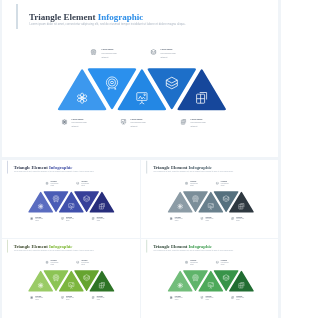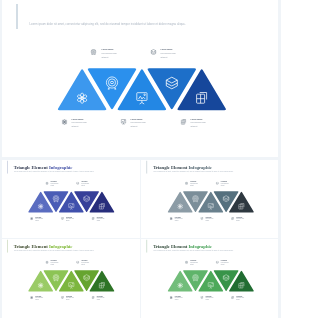--- a/index.html
+++ b/index.html
@@ -22,20 +22,21 @@
   .lbl .t2,.lbl .t3{font-size:2.4px;line-height:3.85px;color:#9aa3ae;letter-spacing:-0.13px;transform:scaleX(.86);transform-origin:left;}
 </style>
 </head>
 <body>
 
 <div class="stage" id="stage" style="background: rgb(240, 244, 248);">
     <div class="slide" style="left: 1.5px; top: 0px; width: 276.5px; height: 157px;">
     <div class="slide-bg"></div>
     <div class="inner" style="transform: translate(-1.5px, 0px) scale(1);">
       <div class="accent-bar" style="background: rgb(168, 188, 203);"></div>
+      <div class="slide-title" style="color: rgb(59, 68, 83);"><span>Triangle Element </span><span class="hl" style="color: rgb(47, 143, 232);">Infographic</span></div>
       <div class="slide-sub">Lorem ipsum dolor sit amet, consectetur adipiscing elit, sed do eiusmod tempor incididunt ut labore et dolore magna aliqua.</div>
       <svg class="tri" viewBox="0 0 281 152" style="transform: translate(0px, 0px);">
           <path d="M80.42 70.28 Q81.60 68.30 82.78 70.28 L105.42 108.22 Q106.60 110.20 104.30 110.20 L58.90 110.20 Q56.60 110.20 57.78 108.22 Z" fill="#3c98ee"></path>
           <path d="M87.68 70.28 Q86.50 68.30 88.80 68.30 L134.20 68.30 Q136.50 68.30 135.32 70.28 L112.68 108.22 Q111.50 110.20 110.32 108.22 Z" fill="#2b90ed"></path>
           <path d="M140.22 70.28 Q141.40 68.30 142.58 70.28 L165.22 108.22 Q166.40 110.20 164.10 110.20 L118.70 110.20 Q116.40 110.20 117.58 108.22 Z" fill="#2387e4"></path>
           <path d="M147.48 70.28 Q146.30 68.30 148.60 68.30 L194.00 68.30 Q196.30 68.30 195.12 70.28 L172.48 108.22 Q171.30 110.20 170.12 108.22 Z" fill="#1d6fc9"></path>
           <path d="M200.02 70.28 Q201.20 68.30 202.38 70.28 L225.02 108.22 Q226.20 110.20 223.90 110.20 L178.50 110.20 Q176.20 110.20 177.38 108.22 Z" fill="#16479b"></path>
           <g transform="translate(81.6,98.2)" stroke="#ffffff" fill="none" stroke-width="0.7" stroke-linejoin="round">
             <circle cx="0" cy="0" r="1.35"></circle>
             <ellipse cx="0" cy="-2.9" rx="1.55" ry="2.2"></ellipse>

